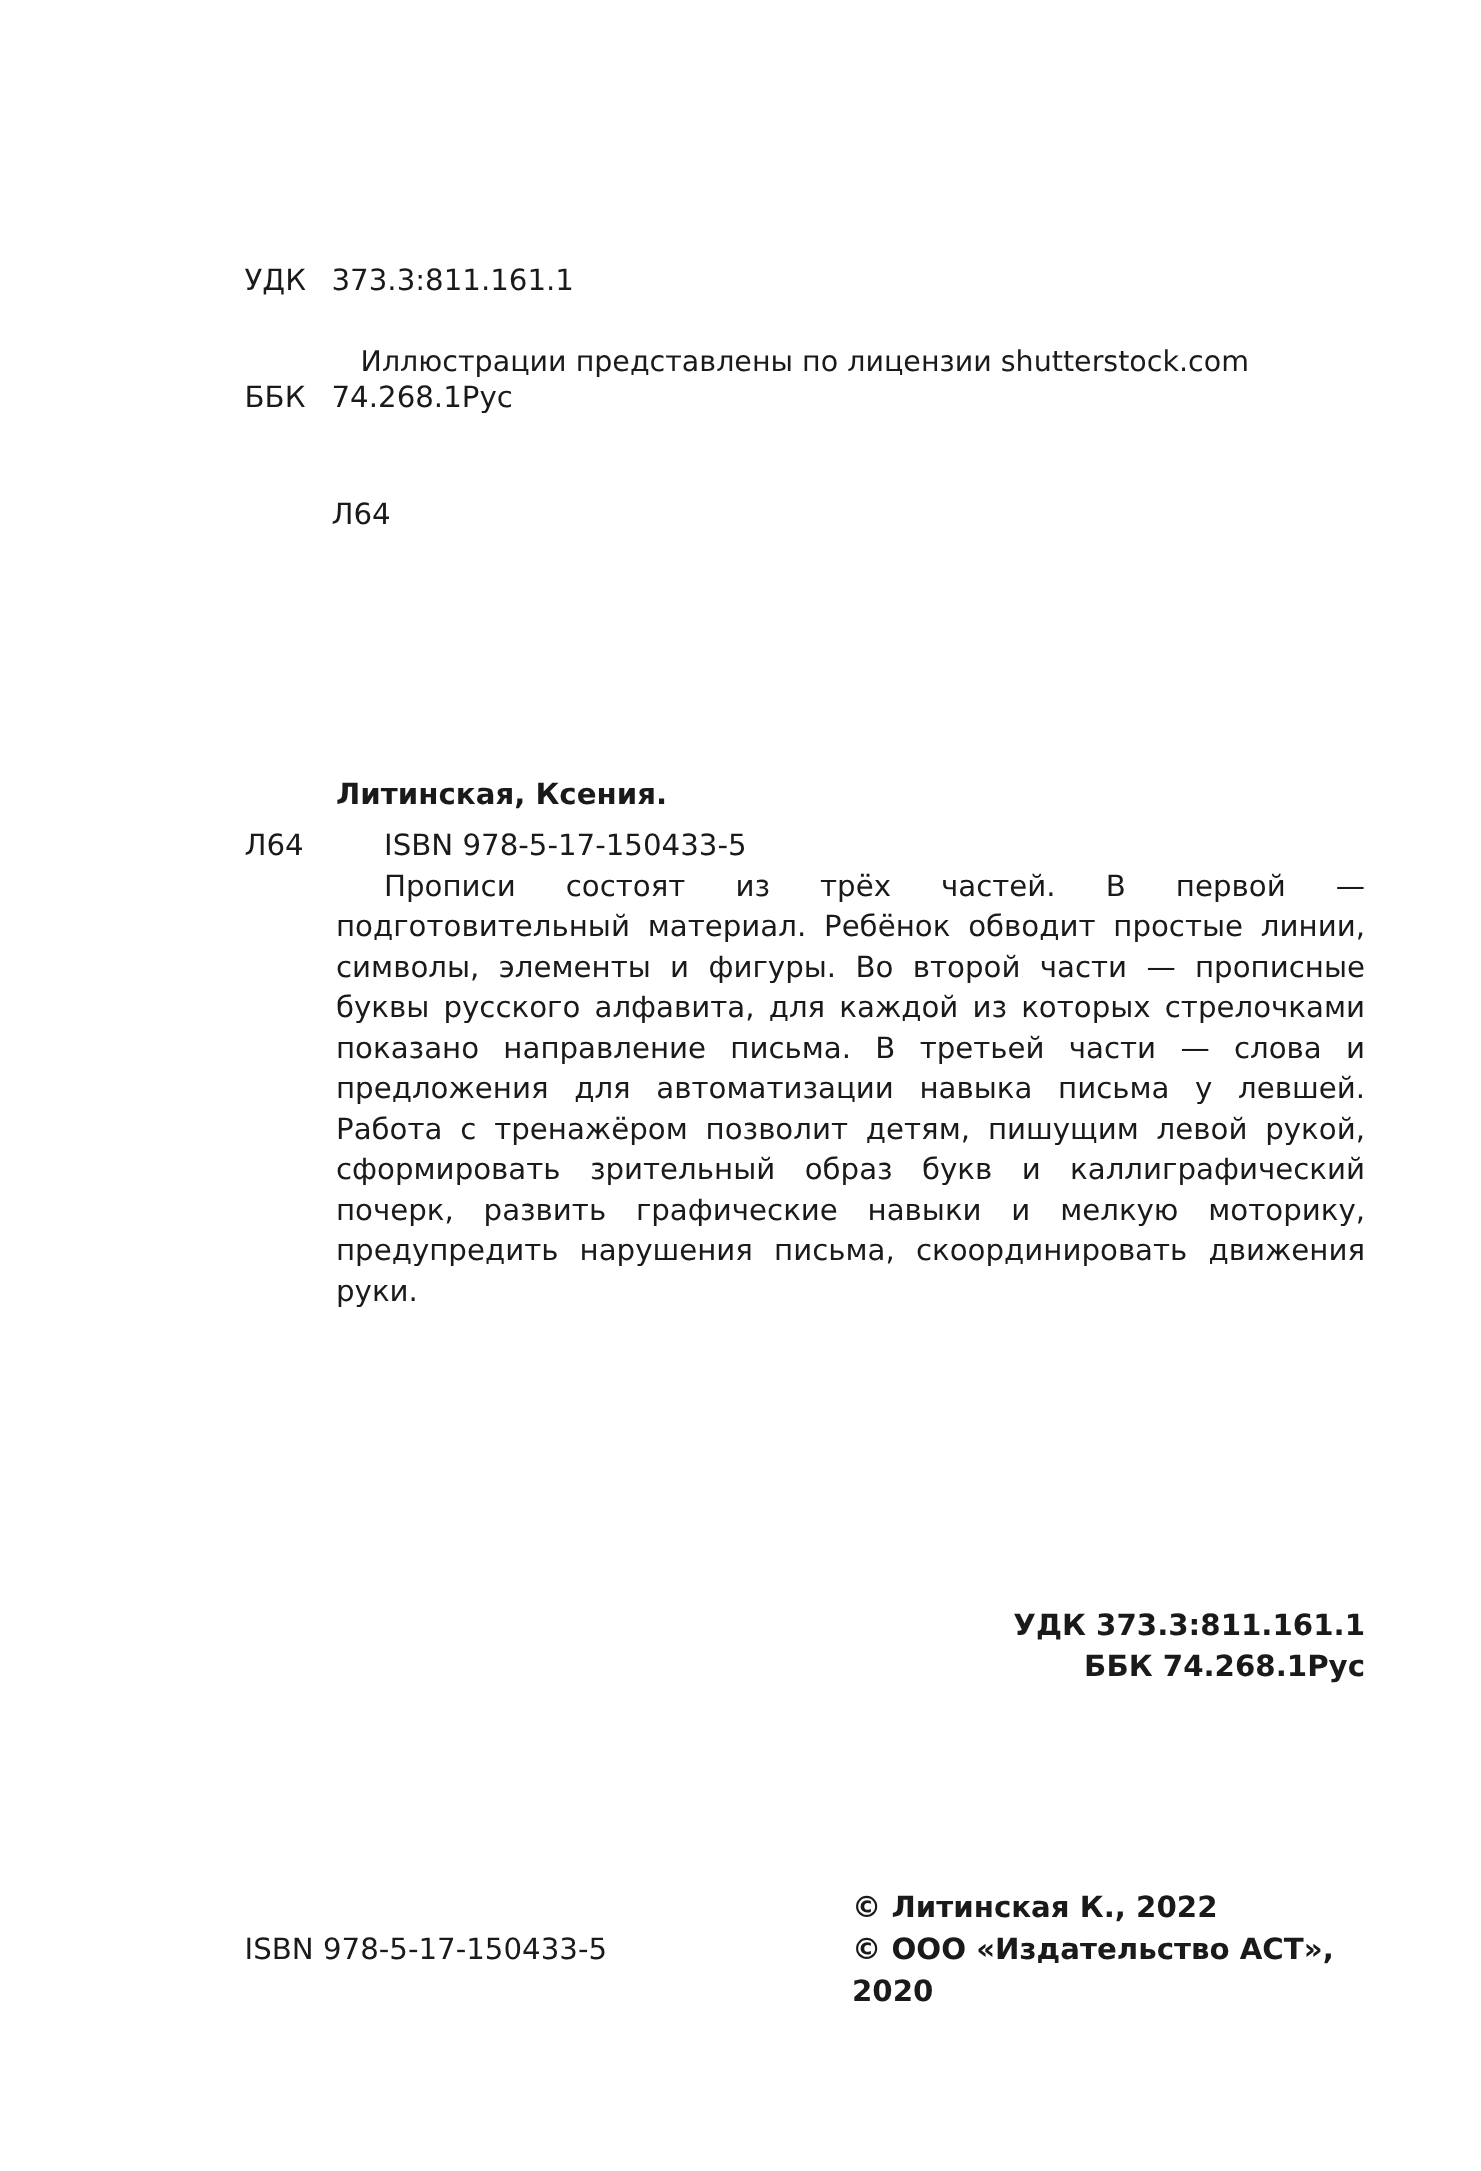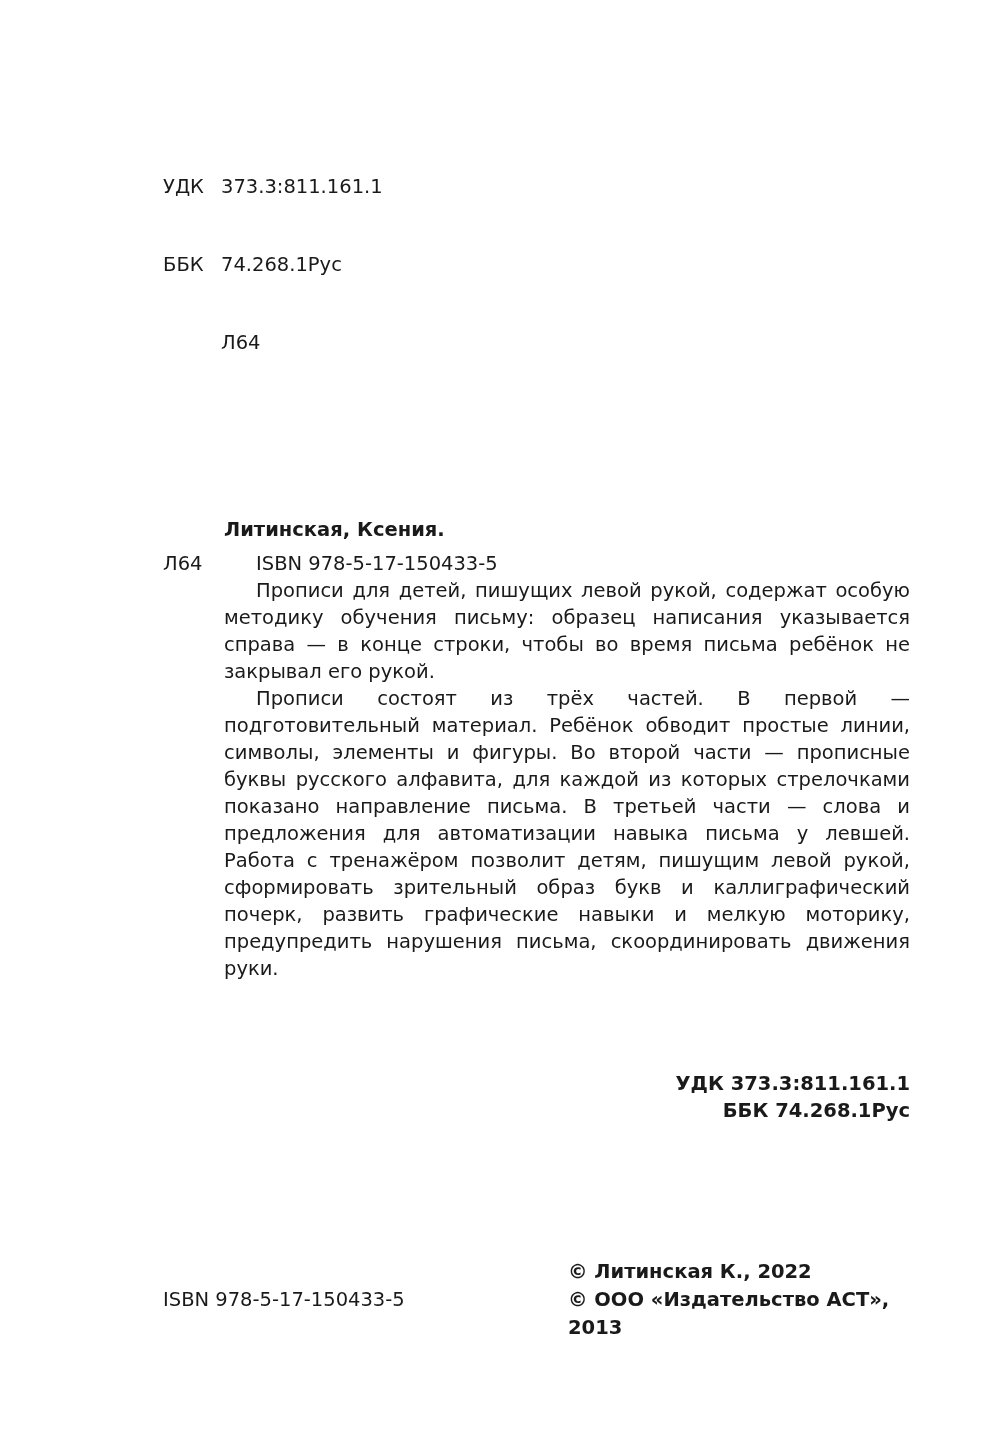--- a/index.html
+++ b/index.html
@@ -123,39 +123,39 @@
 <body>
 
 <div class="page">
 
   <div class="cip-header">
     <span class="row"><span class="code-label">УДК</span><span>373.3:811.161.1</span></span>
     <span class="row"><span class="code-label">ББК</span><span>74.268.1Рус</span></span>
     <span class="row"><span class="code-label"></span><span>Л64</span></span>
   </div>
 
+  <div class="credit-line">Иллюстрации представлены по лицензии shutterstock.com</div>
 
   <div class="record">
     <div class="record-author">Литинская, Ксения.</div>
     <div class="record-body">
       <div class="record-shelfmark">Л64</div>
       <div class="record-text">
         <p class="isbn">ISBN 978-5-17-150433-5</p>
-        <p class="indent">Прописи для детей, пишущих левой рукой, содержат особую методику обучения письму: образец написания указывается справа — в конце строки, чтобы во время письма ребёнок не закрывал его рукой.</p>
         <p class="indent">Прописи состоят из трёх частей. В первой — подготовительный материал. Ребёнок обводит простые линии, символы, элементы и фигуры. Во второй части — прописные буквы русского алфавита, для каждой из которых стрелочками показано направление письма. В третьей части — слова и предложения для автоматизации навыка письма у левшей. Работа с тренажёром позволит детям, пишущим левой рукой, сформировать зрительный образ букв и каллиграфический почерк, развить графические навыки и мелкую моторику, предупредить нарушения письма, скоординировать движения руки.</p>
       </div>
     </div>
   </div>
 
   <div class="cip-footer">
     <span class="row"><span>УДК</span> <span>373.3:811.161.1</span></span>
     <span class="row"><span>ББК</span> <span>74.268.1Рус</span></span>
   </div>
 
   <div class="imprint">
     <div class="imprint-isbn">ISBN 978-5-17-150433-5</div>
     <div class="imprint-rights">
       <span class="row">© Литинская К., 2022</span>
-      <span class="row">© ООО «Издательство АСТ», 2013</span>
+      <span class="row">© ООО «Издательство АСТ», 2020</span>
     </div>
   </div>
 
 </div>
 
 </body></html>

